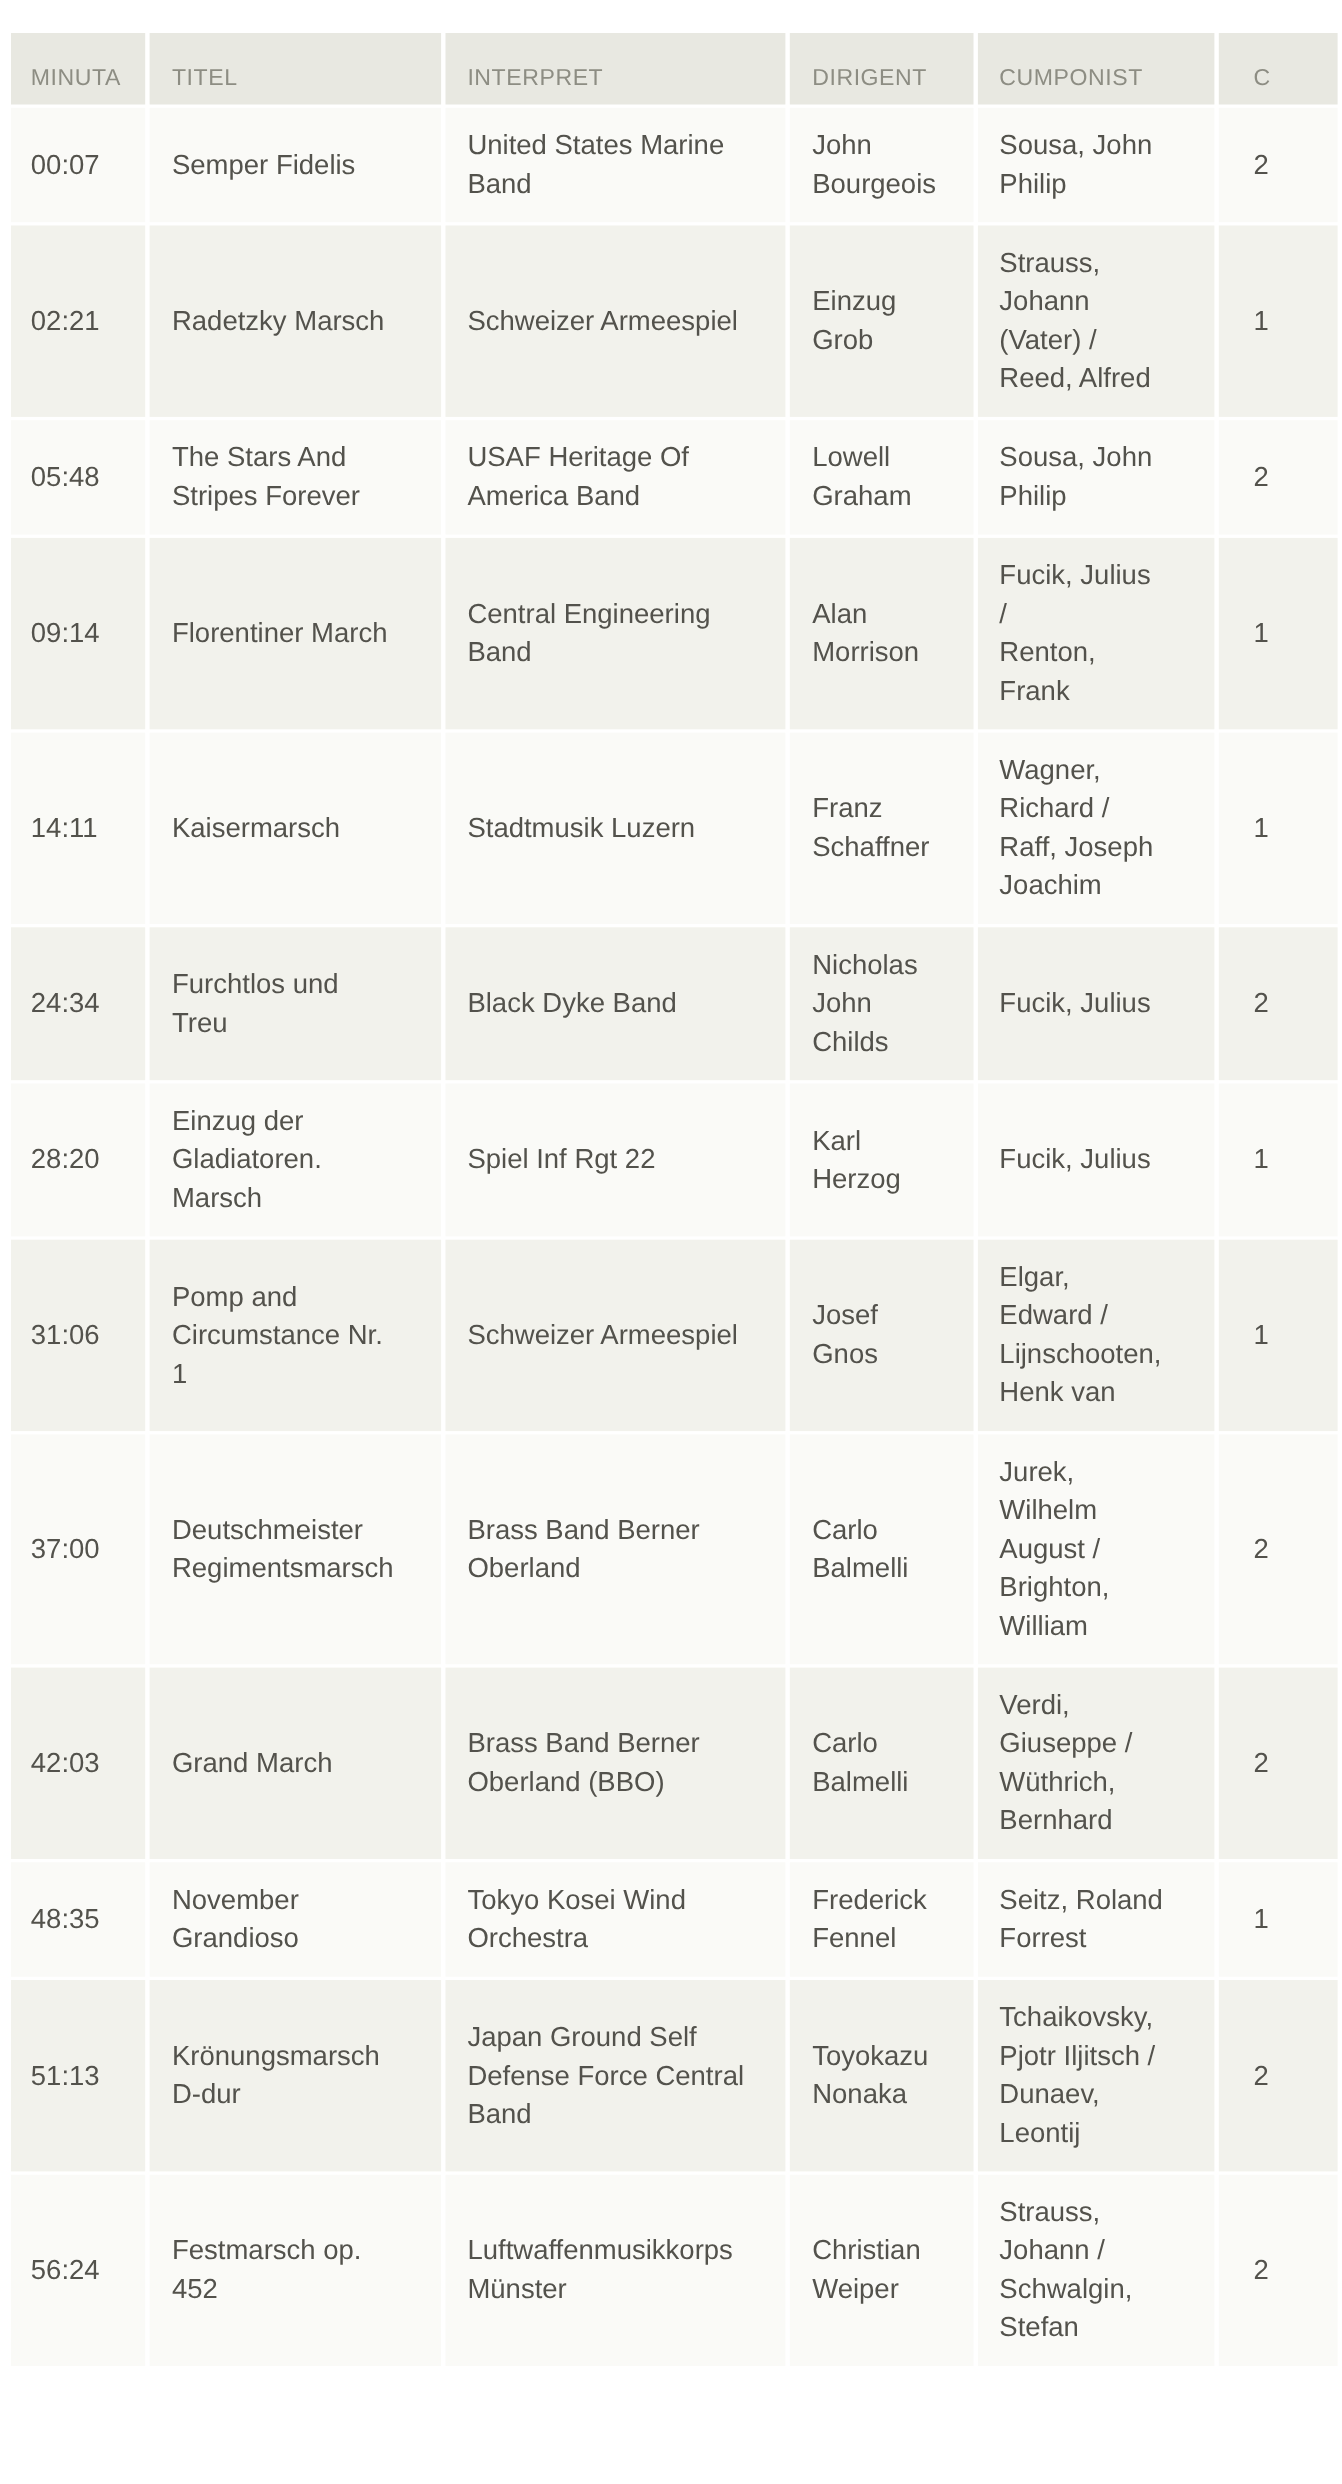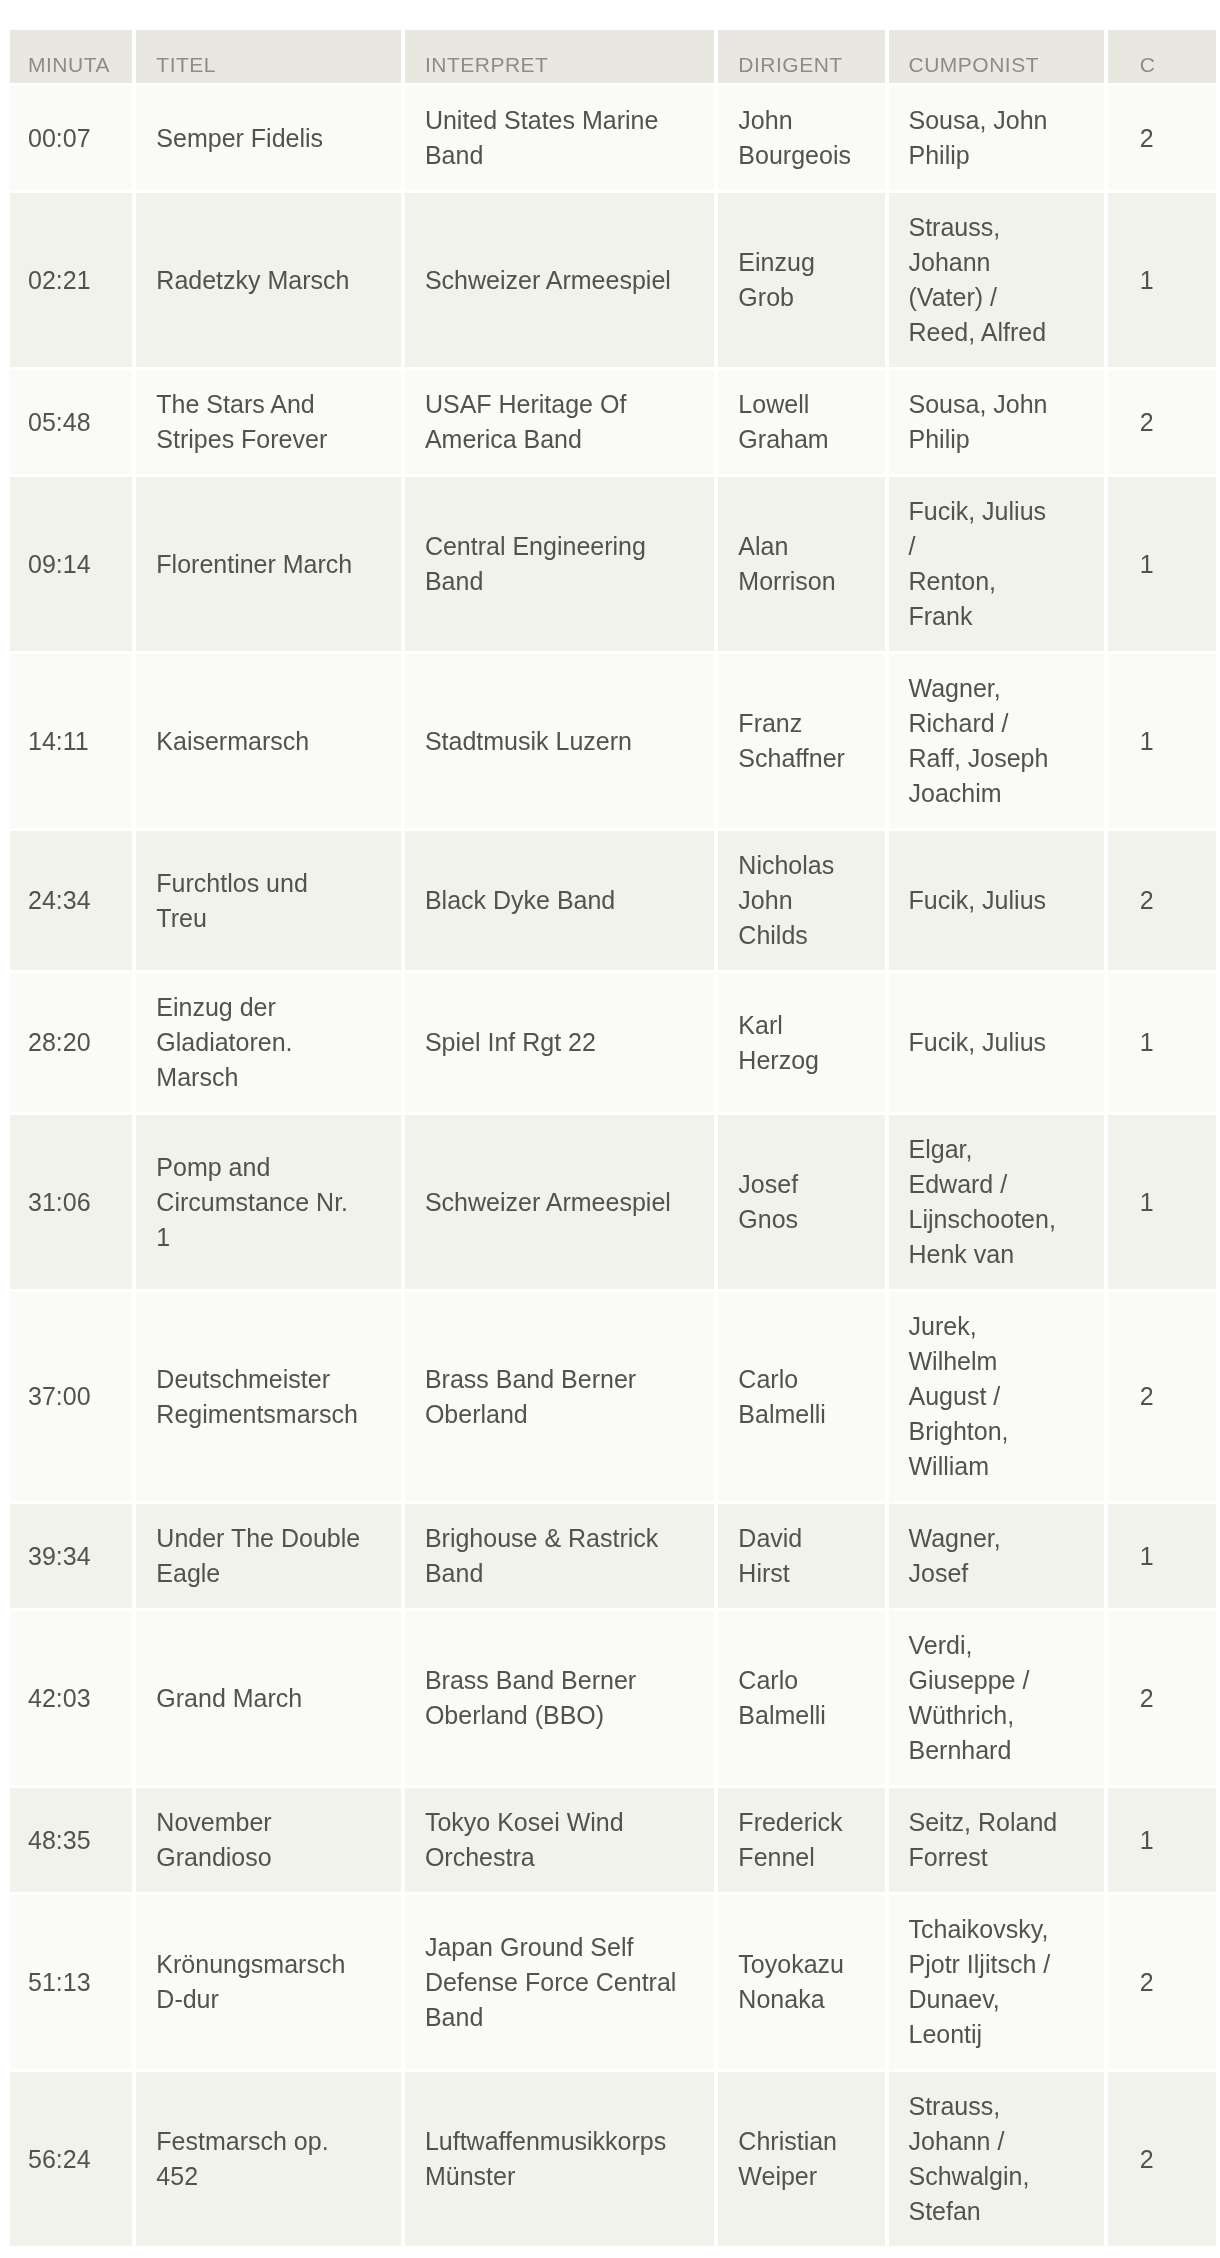--- a/index.html
+++ b/index.html
@@ -28,21 +28,21 @@
     box-sizing: border-box;
     text-align: left;
     vertical-align: middle;
   }
   table.playlist th {
     background: var(--header-bg);
     color: var(--header-text);
     font-size: 21px;
     font-weight: 400;
     letter-spacing: 0.5px;
-    height: 53px;
+    height: 65px;
     padding: 17px 10px 0 18px;
     white-space: nowrap;
     overflow: hidden;
   }
   table.playlist td {
     color: var(--body-text);
     font-size: 25px;
     font-weight: 400;
     line-height: 35px;
     padding: 17px 10px 17px 18px;
@@ -188,32 +188,20 @@
           <td class="col-dirigent">Carlo
 Balmelli</td>
           <td class="col-cumponist">Jurek,
 Wilhelm
 August /
 Brighton,
 William</td>
           <td class="col-extra">2</td>
         </tr>
         <tr>
-          <td class="col-minuta">39:34</td>
-          <td class="col-titel">Under The Double
-Eagle</td>
-          <td class="col-interpret">Brighouse &amp; Rastrick
-Band</td>
-          <td class="col-dirigent">David
-Hirst</td>
-          <td class="col-cumponist">Wagner,
-Josef</td>
-          <td class="col-extra">1</td>
-        </tr>
-        <tr>
           <td class="col-minuta">42:03</td>
           <td class="col-titel">Grand March</td>
           <td class="col-interpret">Brass Band Berner
 Oberland (BBO)</td>
           <td class="col-dirigent">Carlo
 Balmelli</td>
           <td class="col-cumponist">Verdi,
 Giuseppe /
 Wüthrich,
 Bernhard</td>

